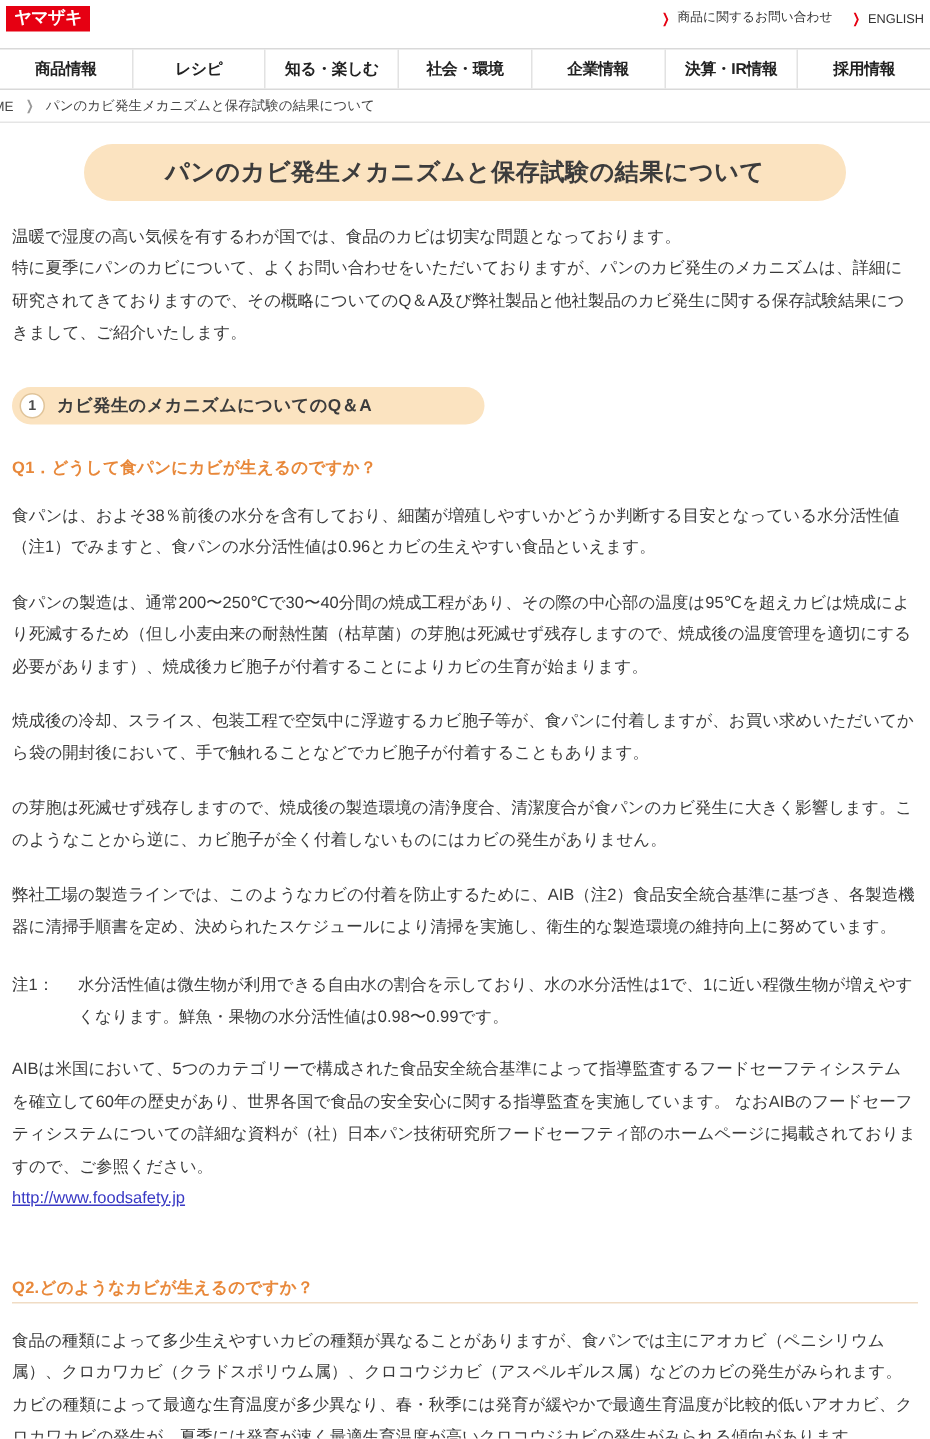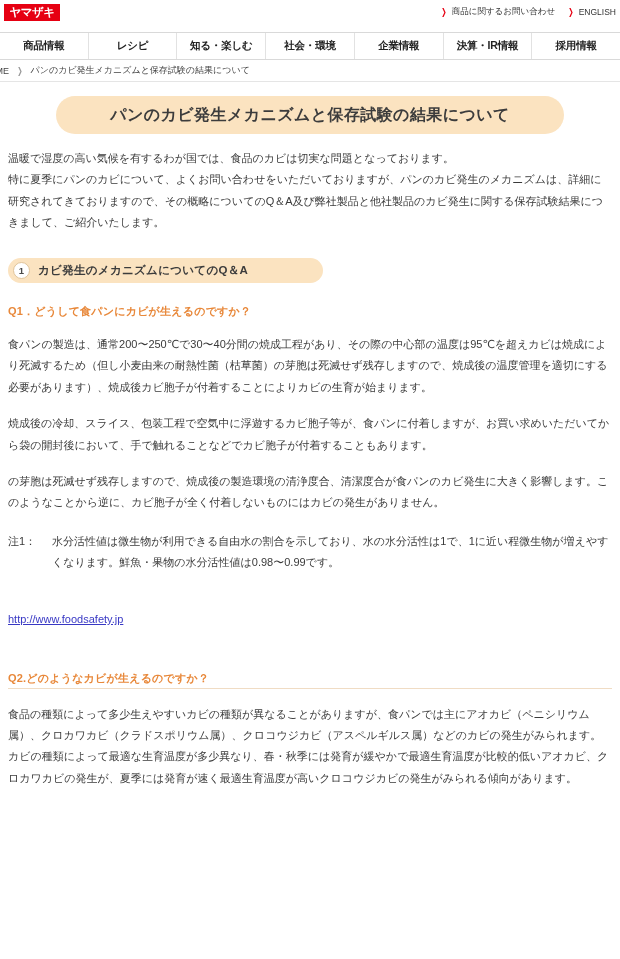--- a/index.html
+++ b/index.html
@@ -256,33 +256,35 @@
   </div>
 
   <div class="section-pill">
     <span class="section-num">1</span>
     <span class="section-pill-label">カビ発生のメカニズムについてのQ＆A</span>
   </div>
 
   <div class="q-heading">Q1．どうして食パンにカビが生えるのですか？</div>
 
   <div class="body-block">
+    <p>食パンは、およそ38％前後の水分を含有しており、細菌が増殖しやすいかどうか判断する目安となっている水分活性値（注1）でみますと、食パンの水分活性値は0.96とカビの生えやすい食品といえます。</p>
     <p>食パンの製造は、通常200〜250℃で30〜40分間の焼成工程があり、その際の中心部の温度は95℃を超えカビは焼成により死滅するため（但し小麦由来の耐熱性菌（枯草菌）の芽胞は死滅せず残存しますので、焼成後の温度管理を適切にする必要があります）、焼成後カビ胞子が付着することによりカビの生育が始まります。</p>
     <p>焼成後の冷却、スライス、包装工程で空気中に浮遊するカビ胞子等が、食パンに付着しますが、お買い求めいただいてから袋の開封後において、手で触れることなどでカビ胞子が付着することもあります。</p>
     <p>の芽胞は死滅せず残存しますので、焼成後の製造環境の清浄度合、清潔度合が食パンのカビ発生に大きく影響します。このようなことから逆に、カビ胞子が全く付着しないものにはカビの発生がありません。</p>
+    <p>弊社工場の製造ラインでは、このようなカビの付着を防止するために、AIB（注2）食品安全統合基準に基づき、各製造機器に清掃手順書を定め、決められたスケジュールにより清掃を実施し、衛生的な製造環境の維持向上に努めています。</p>
   </div>
 
   <div class="notes">
     <div class="note-row">
       <span class="note-label">注1：</span>
       <span class="note-text">水分活性値は微生物が利用できる自由水の割合を示しており、水の水分活性は1で、1に近い程微生物が増えやすくなります。鮮魚・果物の水分活性値は0.98〜0.99です。</span>
     </div>
     <div class="note-row">
       <span class="note-text">
-        <br>
+        <span>AIBは米国において、5つのカテゴリーで構成された食品安全統合基準によって指導監査するフードセーフティシステムを確立して60年の歴史があり、世界各国で食品の安全安心に関する指導監査を実施しています。 なおAIBのフードセーフティシステムについての詳細な資料が（社）日本パン技術研究所フードセーフティ部のホームページに掲載されておりますので、ご参照ください。</span><br>
         <a class="note-link" href="#">http://www.foodsafety.jp</a>
       </span>
     </div>
   </div>
 
   <div class="q-heading with-rule" style="margin-top:40px;">Q2.どのようなカビが生えるのですか？</div>
 
   <div class="body-block q2-body">
     <p>食品の種類によって多少生えやすいカビの種類が異なることがありますが、食パンでは主にアオカビ（ペニシリウム属）、クロカワカビ（クラドスポリウム属）、クロコウジカビ（アスペルギルス属）などのカビの発生がみられます。</p>
     <p>カビの種類によって最適な生育温度が多少異なり、春・秋季には発育が緩やかで最適生育温度が比較的低いアオカビ、クロカワカビの発生が、夏季には発育が速く最適生育温度が高いクロコウジカビの発生がみられる傾向があります。</p>

